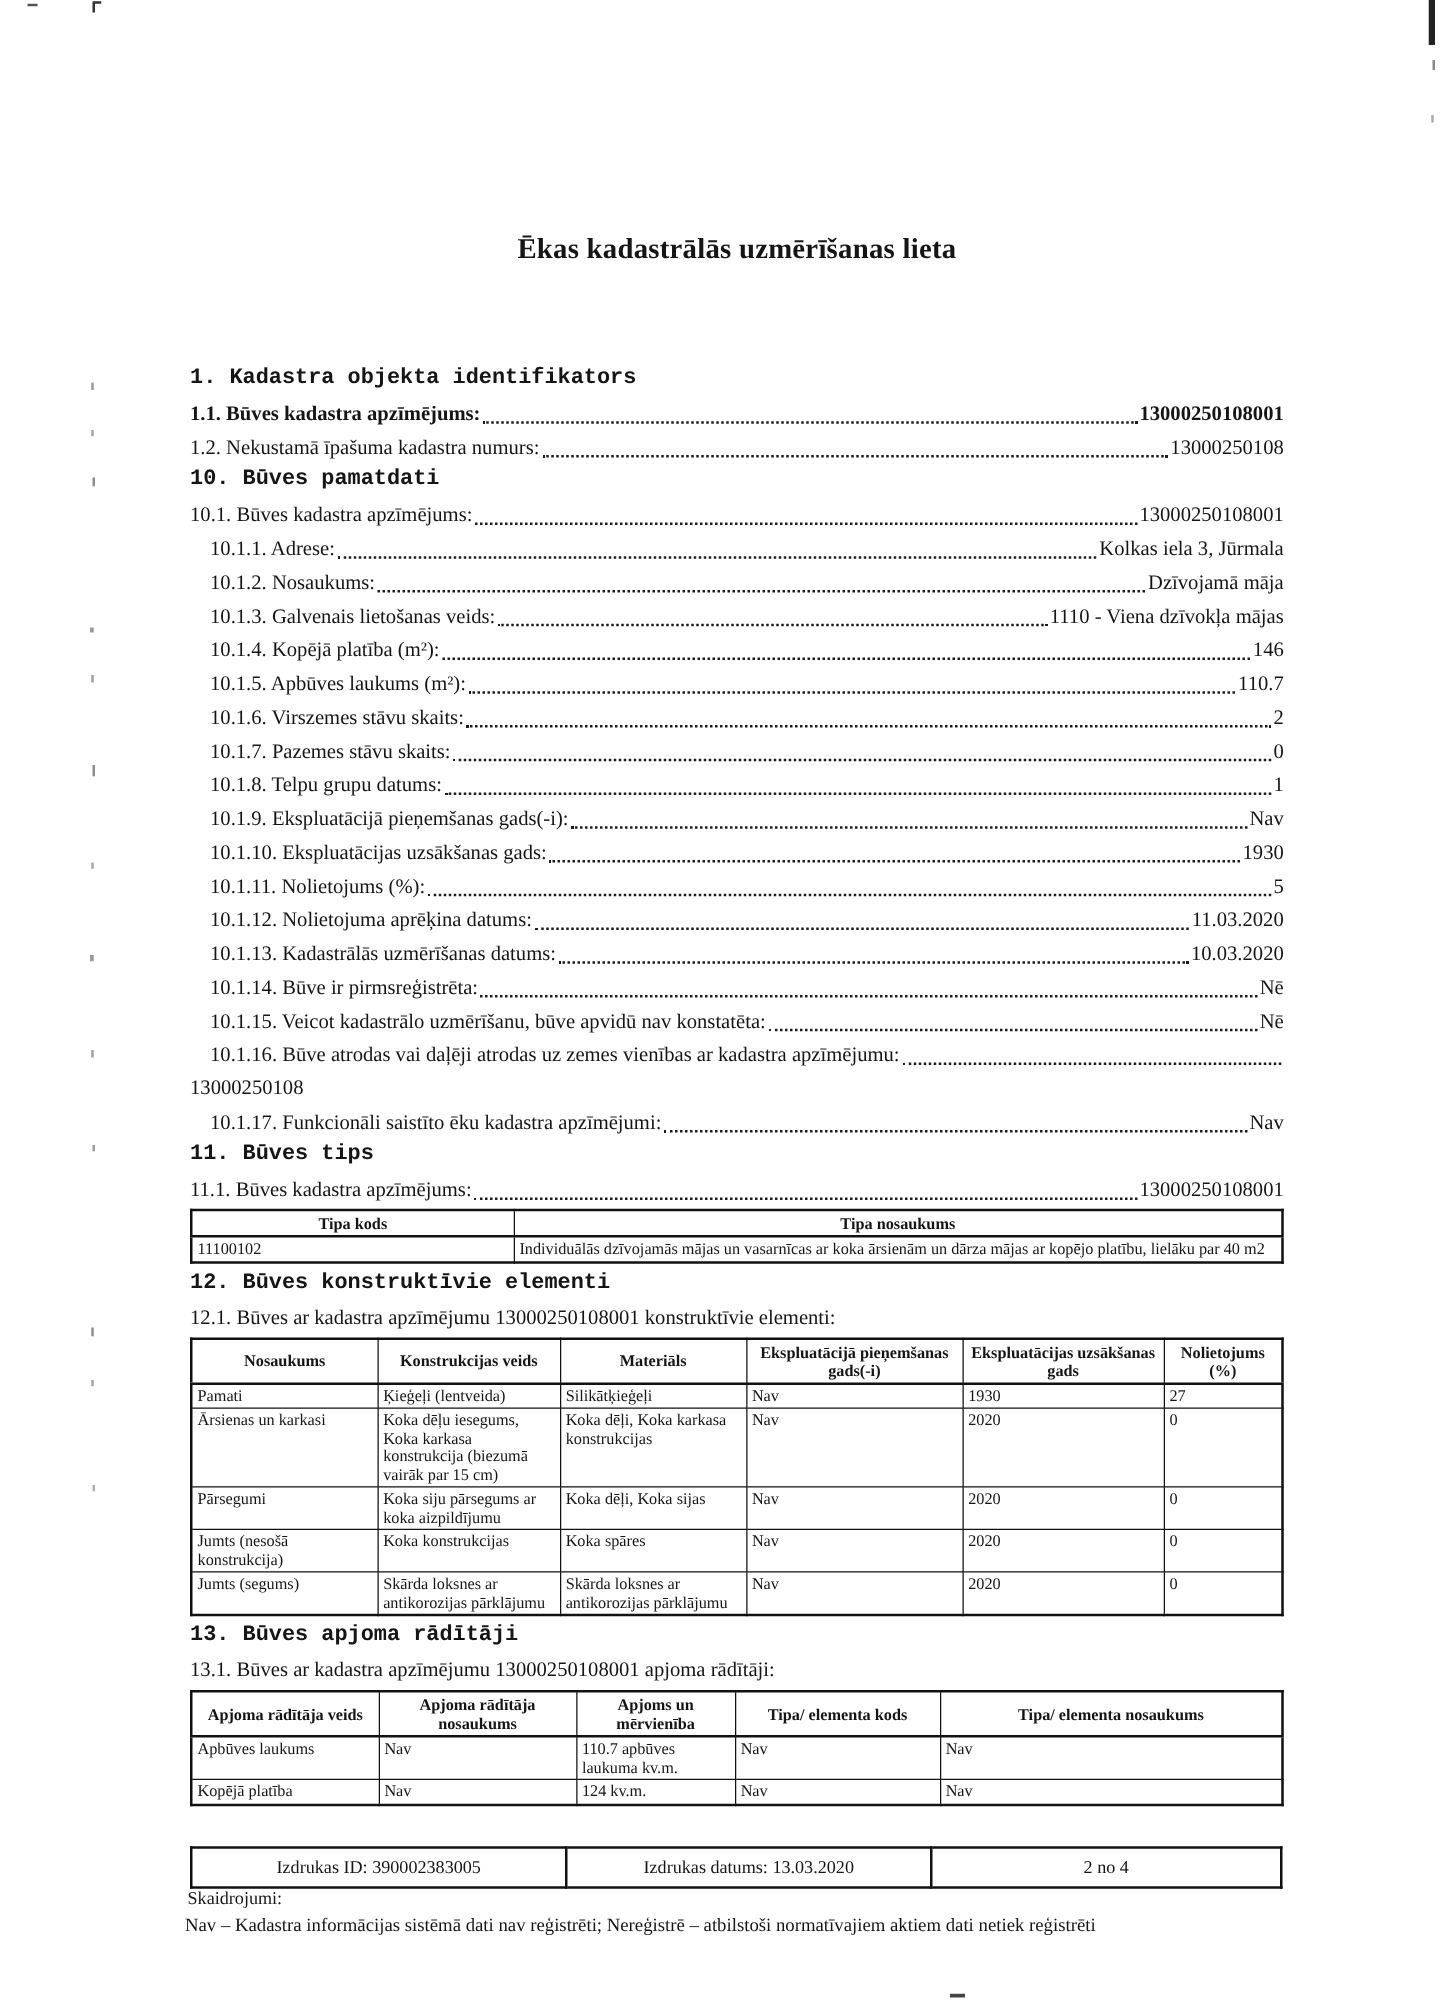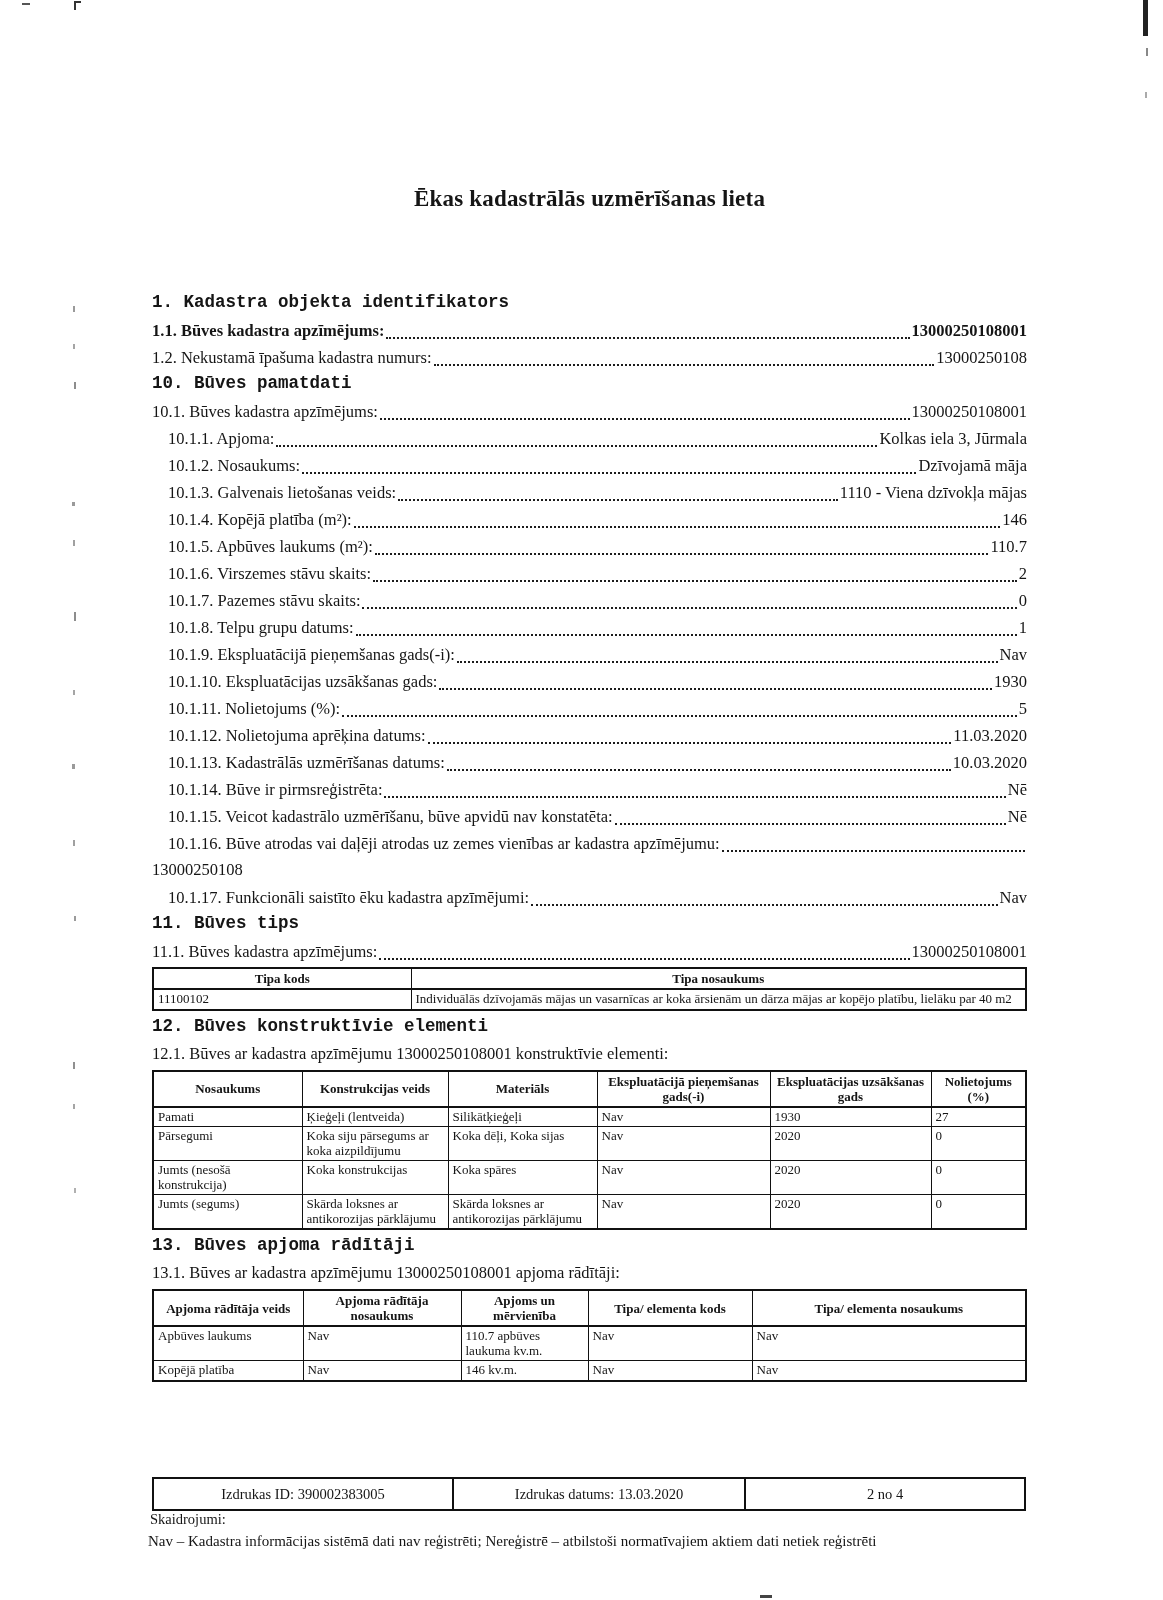--- a/index.html
+++ b/index.html
@@ -60,21 +60,21 @@
     </div>
 
     <div class="hline">10. Būves pamatdati</div>
 
     <div class="line">
       <span class="lbl">10.1. Būves kadastra apzīmējums:</span>
       <span class="dots"></span>
       <span class="val">13000250108001</span>
     </div>
     <div class="line indent">
-      <span class="lbl">10.1.1. Apjoma:</span>
+      <span class="lbl">10.1.1. Adrese:</span>
       <span class="dots"></span>
       <span class="val">Kolkas iela 3, Jūrmala</span>
     </div>
     <div class="line indent">
       <span class="lbl">10.1.2. Nosaukums:</span>
       <span class="dots"></span>
       <span class="val">Dzīvojamā māja</span>
     </div>
     <div class="line indent">
       <span class="lbl">10.1.3. Galvenais lietošanas veids:</span>
@@ -204,20 +204,28 @@
       <tbody>
         <tr>
           <td>Pamati</td>
           <td>Ķieģeļi (lentveida)</td>
           <td>Silikātķieģeļi</td>
           <td>Nav</td>
           <td>1930</td>
           <td>27</td>
         </tr>
         <tr>
+          <td>Ārsienas un karkasi</td>
+          <td>Koka dēļu iesegums, Koka karkasa konstrukcija (biezumā vairāk par 15 cm)</td>
+          <td>Koka dēļi, Koka karkasa konstrukcijas</td>
+          <td>Nav</td>
+          <td>2020</td>
+          <td>0</td>
+        </tr>
+        <tr>
           <td>Pārsegumi</td>
           <td>Koka siju pārsegums ar koka aizpildījumu</td>
           <td>Koka dēļi, Koka sijas</td>
           <td>Nav</td>
           <td>2020</td>
           <td>0</td>
         </tr>
         <tr>
           <td>Jumts (nesošā konstrukcija)</td>
           <td>Koka konstrukcijas</td>
@@ -261,21 +269,21 @@
         <tr>
           <td>Apbūves laukums</td>
           <td>Nav</td>
           <td>110.7 apbūves laukuma kv.m.</td>
           <td>Nav</td>
           <td>Nav</td>
         </tr>
         <tr>
           <td>Kopējā platība</td>
           <td>Nav</td>
-          <td>146 kv.m.</td>
+          <td>124 kv.m.</td>
           <td>Nav</td>
           <td>Nav</td>
         </tr>
       </tbody>
     </table>
 
   </div>
 
   <table class="footer-table">
     <colgroup>

